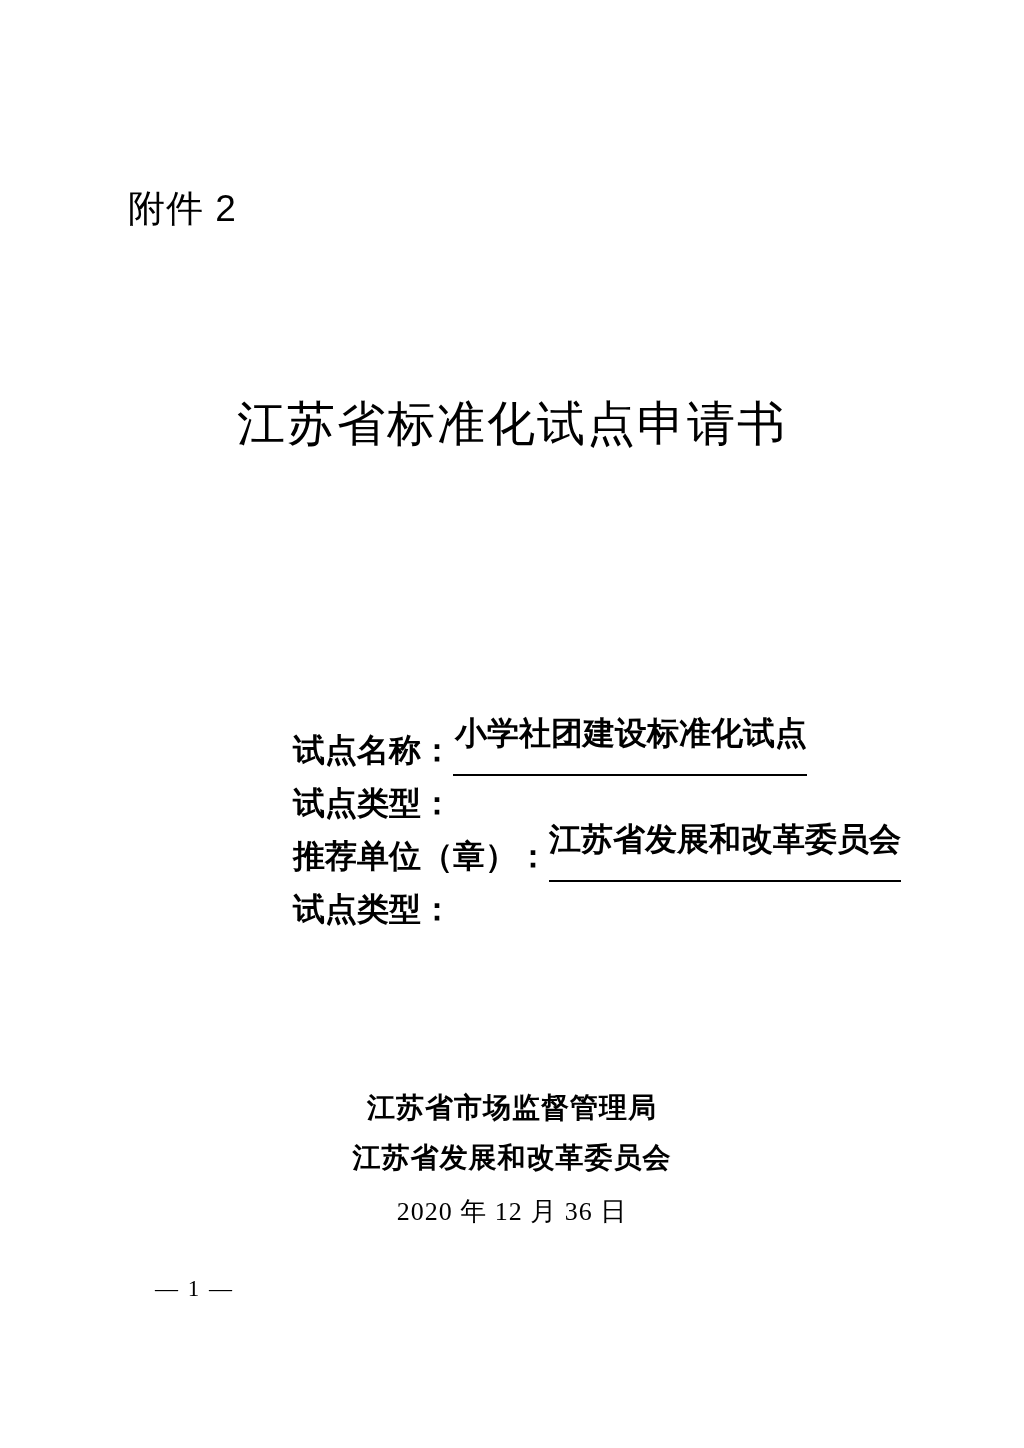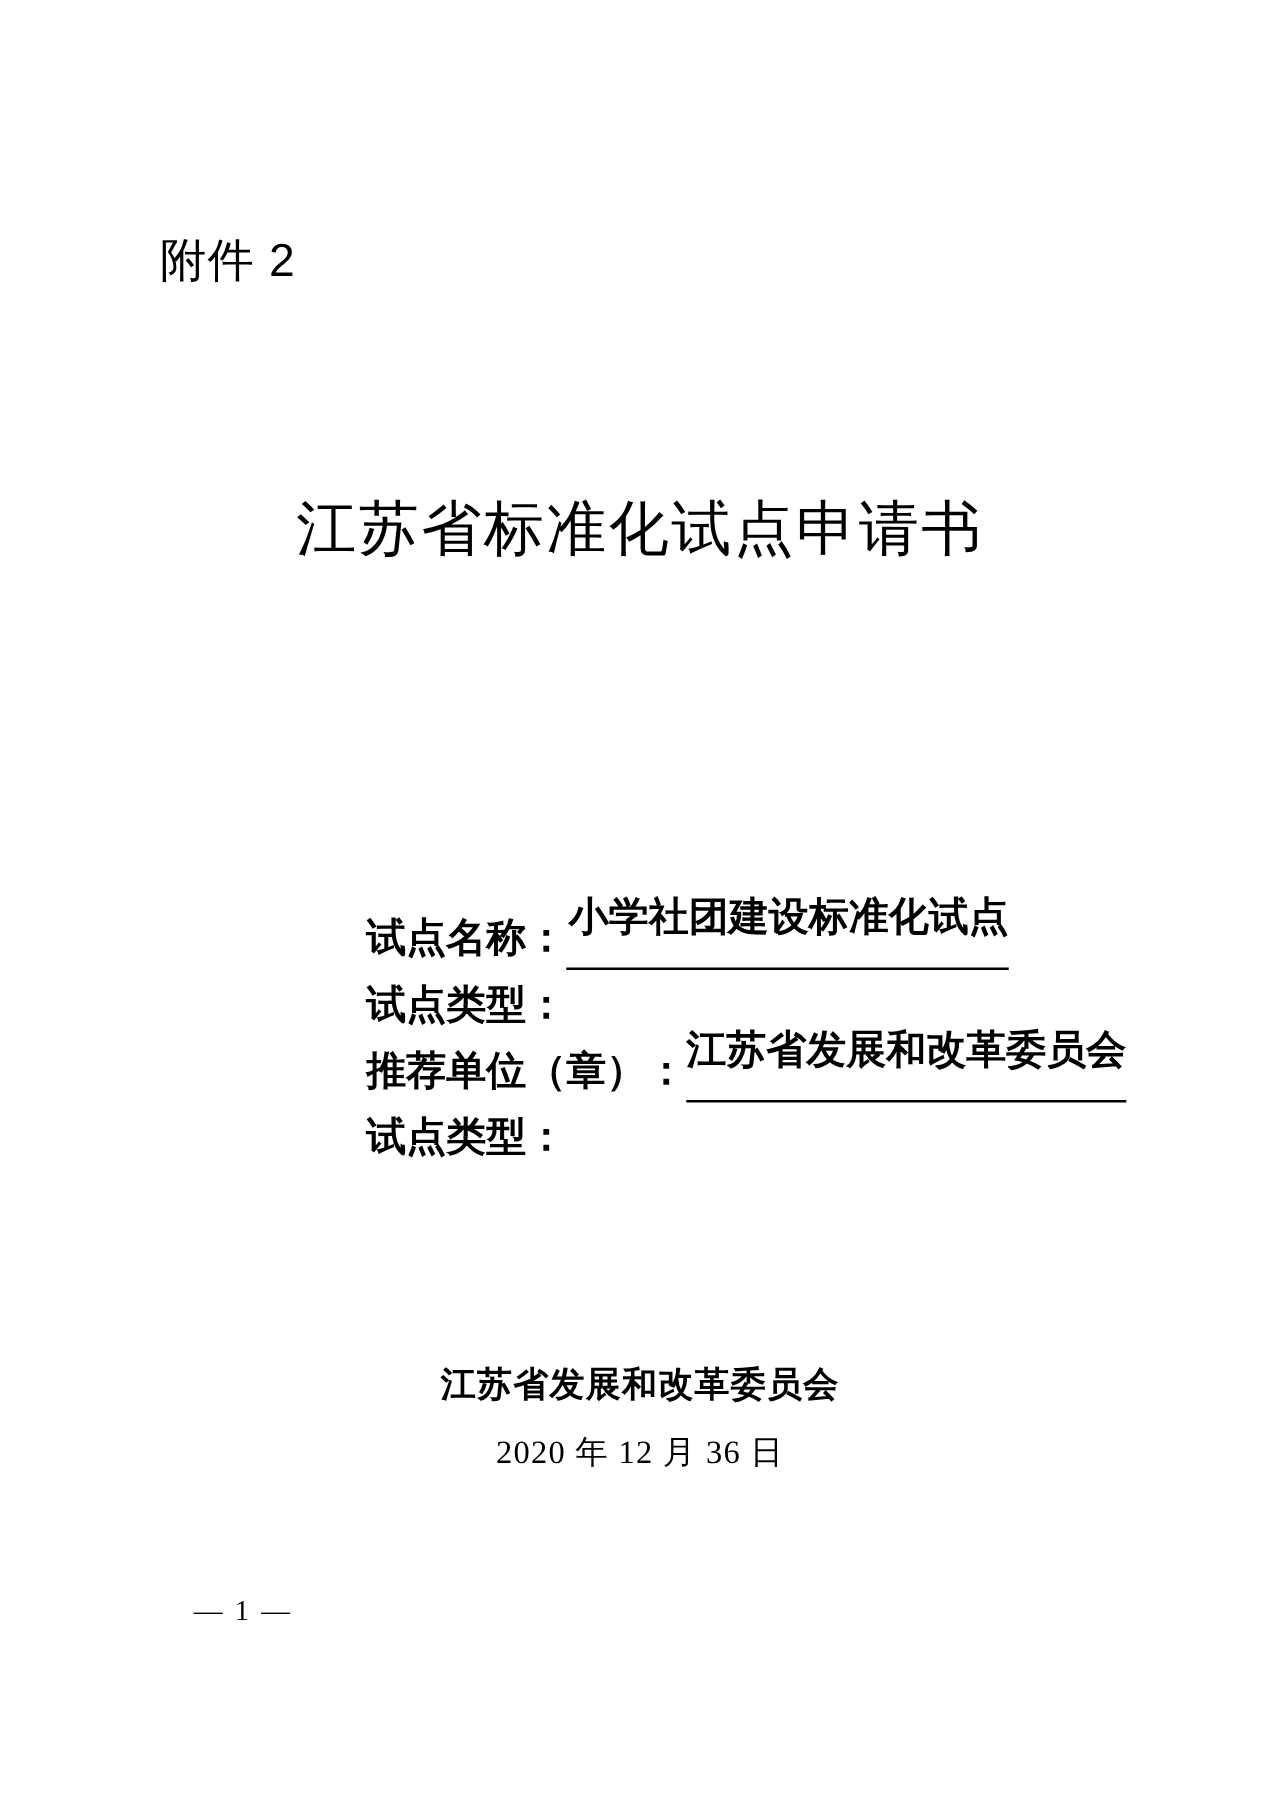--- a/index.html
+++ b/index.html
@@ -116,19 +116,20 @@
     <div class="field-row">
       <span class="field-label">推荐单位（章）：</span>
       <span class="field-value">江苏省发展和改革委员会</span>
     </div>
     <div class="field-row">
       <span class="field-label">试点类型：</span>
     </div>
   </div>
 
   <div class="org-block">
+    <div class="org-line">江苏省市场监督管理局</div>
     <div class="org-line">江苏省发展和改革委员会</div>
     <div class="date-line">2020 年 12 月 36 日</div>
   </div>
 
   <div class="page-number">— 1 —</div>
 
 </div>
 
 </body></html>

